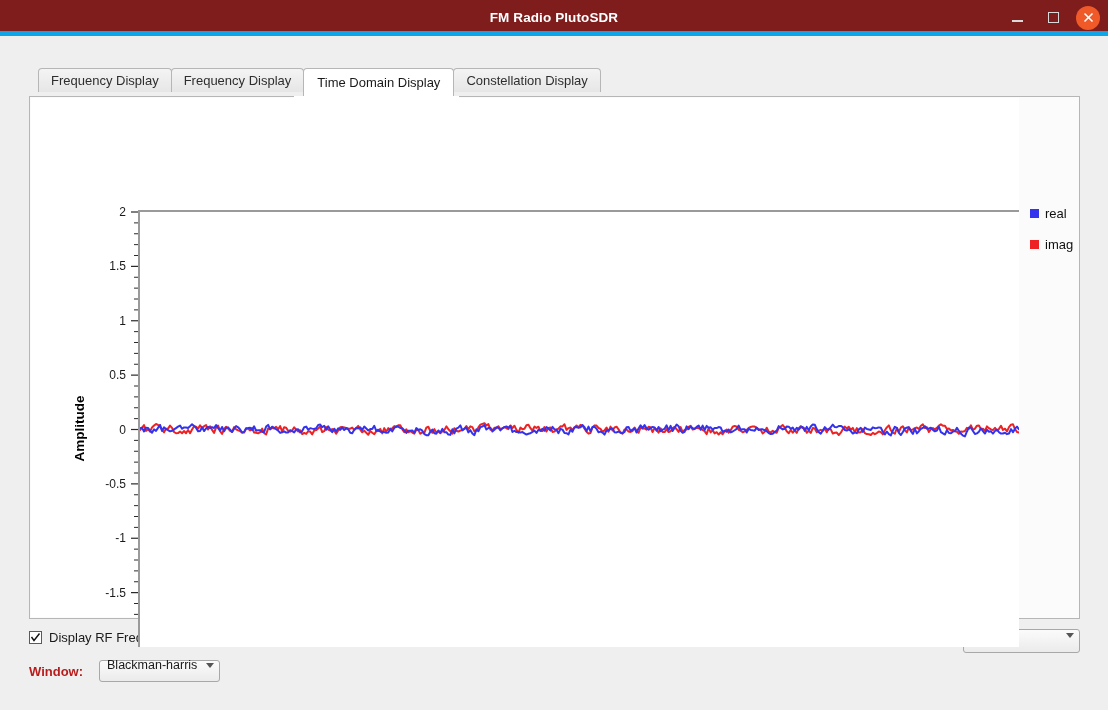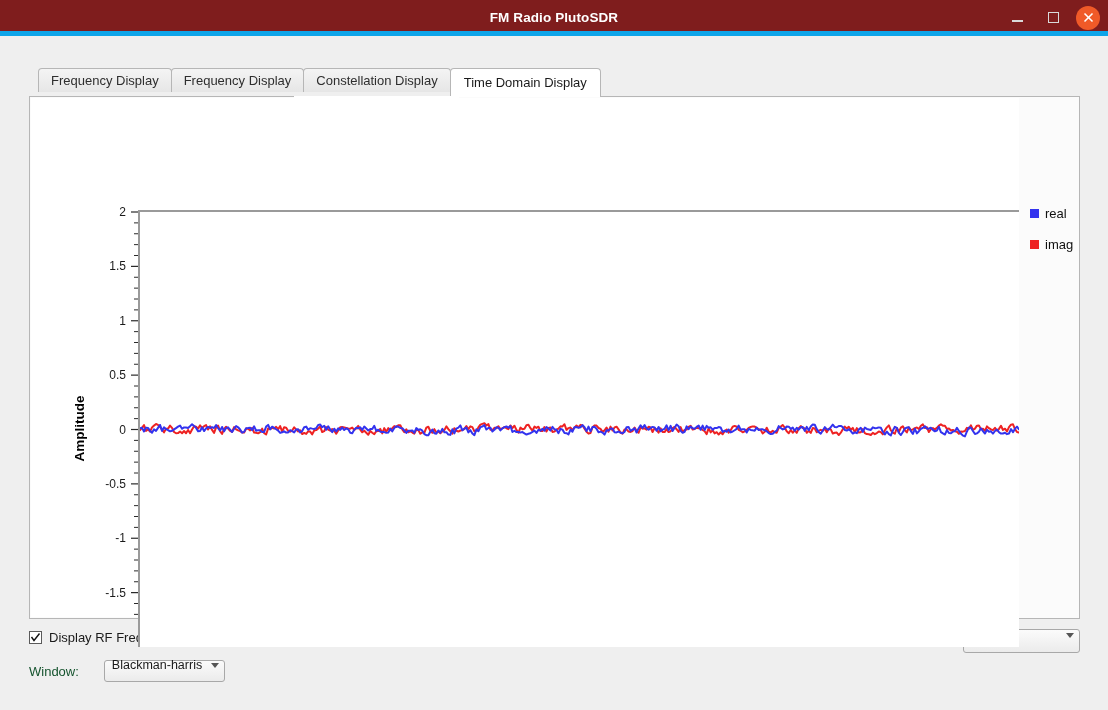--- a/index.html
+++ b/index.html
@@ -211,23 +211,23 @@
     justify-content: center;
     margin-right: 7px;
   }
   .checkbox-box svg { display: block; }
   .ctl-text {
     font-size: 13px;
     color: #1a1a1a;
   }
   .ctl-label {
     font-size: 13px;
-    color: #14532d;
-    font-weight: normal;
-    margin-right: 25px;
+    color: #b91c1c;
+    font-weight: bold;
+    margin-right: 16px;
   }
   .combo {
     display: inline-flex;
     align-items: center;
     justify-content: space-between;
     height: 22px;
     background: linear-gradient(#fbfbfb, #ebebeb);
     border: 1px solid #a8a8a8;
     border-radius: 3px;
     box-sizing: border-box;
@@ -263,22 +263,22 @@
         <line x1="1.5" y1="1.5" x2="9.5" y2="9.5" stroke="#ffffff" stroke-width="1.6"></line>
         <line x1="9.5" y1="1.5" x2="1.5" y2="9.5" stroke="#ffffff" stroke-width="1.6"></line>
       </svg>
     </div>
   </div>
 </div>
 
 <div class="tabbar">
   <div class="tab">Frequency Display</div>
   <div class="tab">Frequency Display</div>
+  <div class="tab active">Time Domain Display</div>
   <div class="tab">Constellation Display</div>
-  <div class="tab active">Time Domain Display</div>
 </div>
 
 <div class="tabpanel">
   <div class="plot-wrap">
     <div class="plot-bg"></div>
 
     <svg class="axis-svg" viewBox="0 0 1049 521">
       <g id="axis-group">
           <line x1="101" y1="550" x2="108" y2="550" stroke="#2a2a2a" stroke-width="1.2"></line>
           <text x="96" y="554" class="tick-label" text-anchor="end">-2</text>

